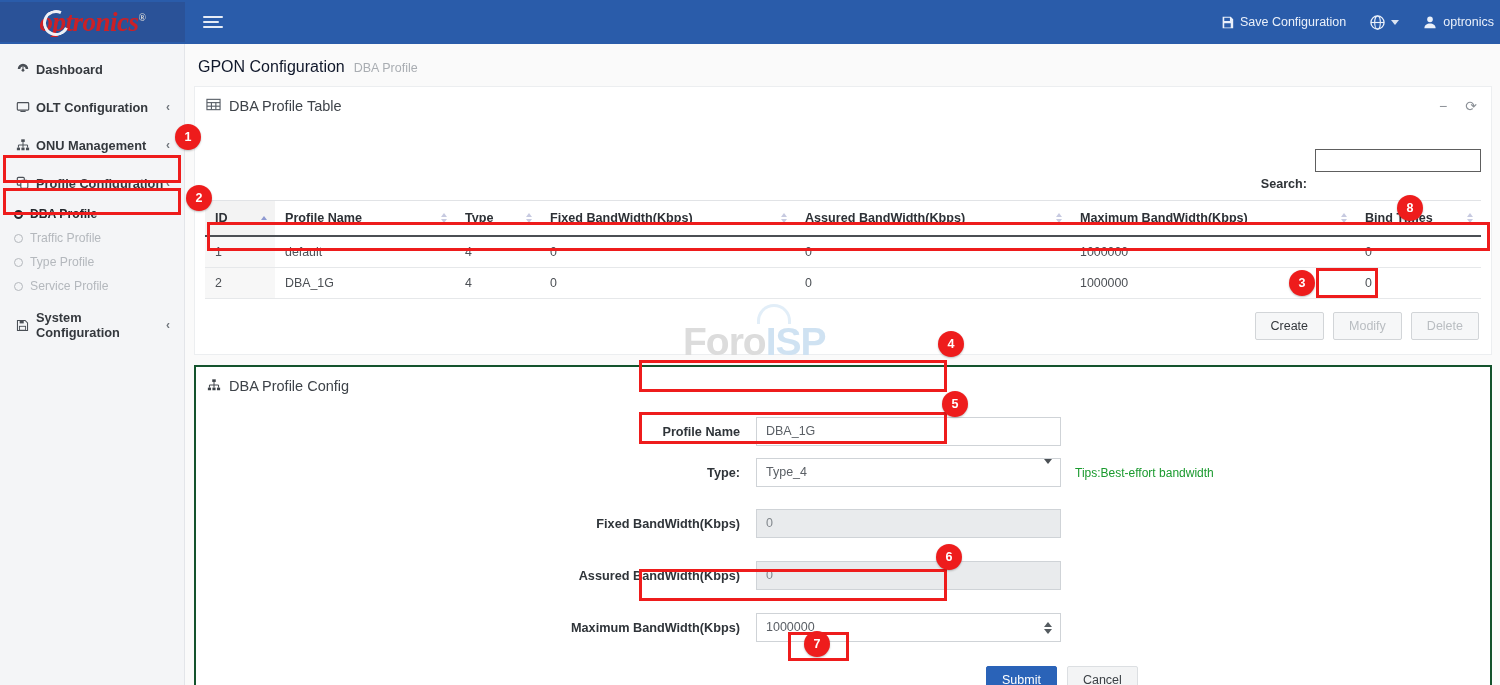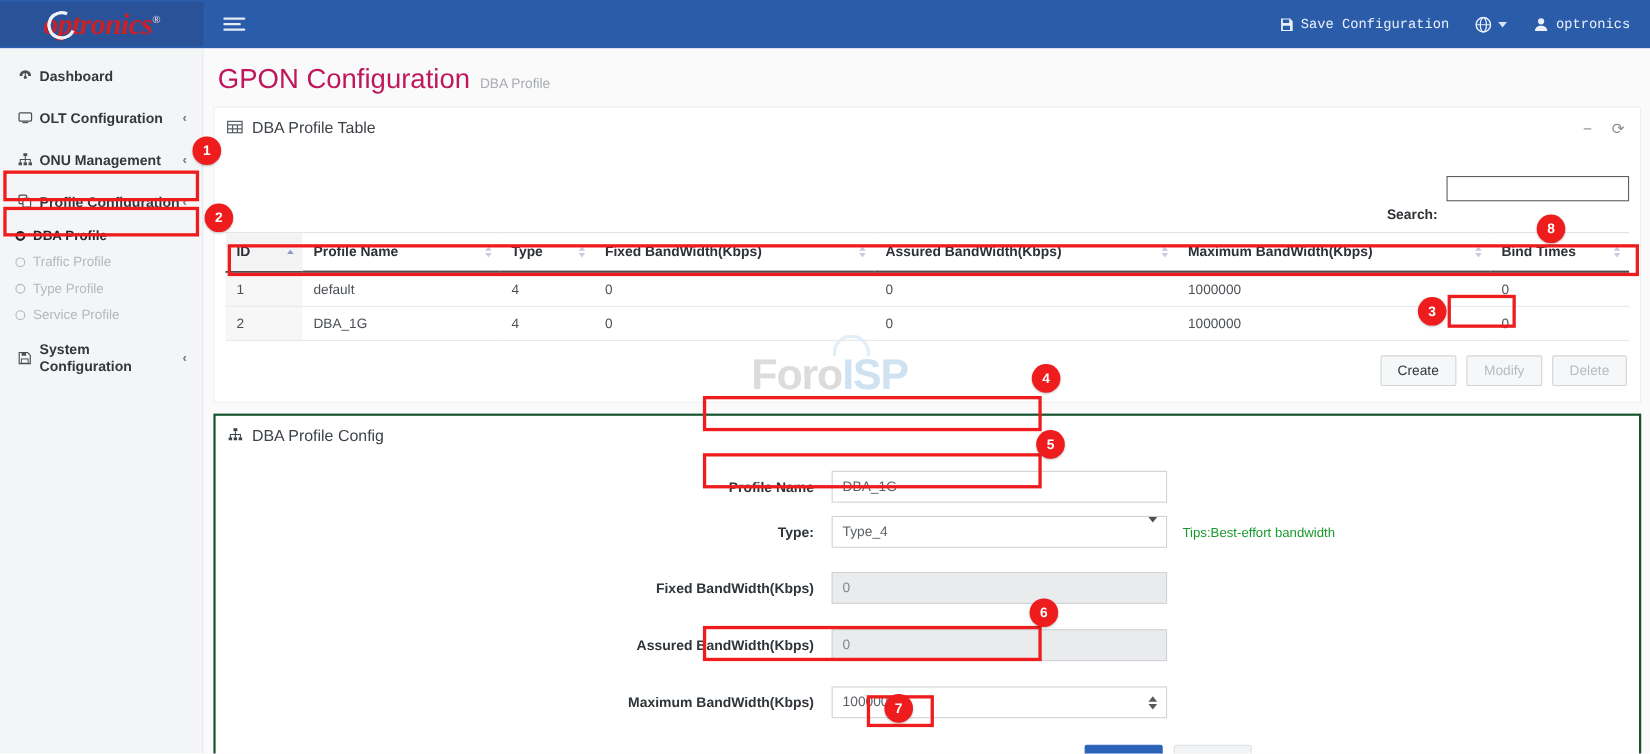--- a/index.html
+++ b/index.html
@@ -35,21 +35,21 @@
   }
   .logo-reg { font-size: 10px; vertical-align: super; color:#d8d8d8; font-style: normal;}
   .hamburger {
     margin-left: 18px; width: 20px; cursor: pointer;
     display:flex; flex-direction:column; gap:3px;
   }
   .hamburger span { display:block; height:2px; background:#e6ecf6; border-radius:1px; }
   .hamburger span:nth-child(2){ width: 16px;}
   .topbar-right {
     margin-left: auto; display: flex; align-items: center;
-    gap: 24px; padding-right: 18px; color: #eaf0fa; font-size: 12.5px; font-family: Liberation Mono, monospace;
+    gap: 24px; padding-right: 6px; color: #eaf0fa; font-size: 12.5px;
   }
   .tb-item { display: flex; align-items: center; gap: 6px; cursor: pointer; }
   .tb-item svg { display:block; }
   .caret-down {
     width:0;height:0;border-left:4px solid transparent;border-right:4px solid transparent;
     border-top:5px solid #dbe4f2;
   }
 
   
   .sidebar {
@@ -75,21 +75,21 @@
   .nav-sub .ring {
     width: 9px; height: 9px; border: 1.6px solid #b4b8bd; border-radius: 50%;
   }
   .nav-sub.active { color: #23272c; font-weight: bold; }
   .nav-sub.active .ring { border-color: #23272c; border-width: 2px; }
 
   
   .main { position: absolute; top: 44px; left: 185px; width: 1315px; height: 641px;
           background: #fafafa; }
   .page-head { padding: 14px 0 10px 13px; display:flex; align-items:baseline; gap:9px;}
-  .page-title { font-size: 25px; color: #be185d; font-weight: normal; }
+  .page-title { font-size: 16px; color: #0f172a; font-weight: normal; }
   .page-crumb { font-size: 12.5px; color: #a9adb2; }
 
   .card {
     background: #ffffff; border: 1px solid #eceef0; margin: 0 8px 0 9px;
   }
   .card-head {
     display:flex; align-items:center; height: 38px; padding: 0 14px 0 11px;
     font-size: 14.5px; color: #3e4349;
   }
   .card-head .ct { display:flex; align-items:center; gap:8px;}

